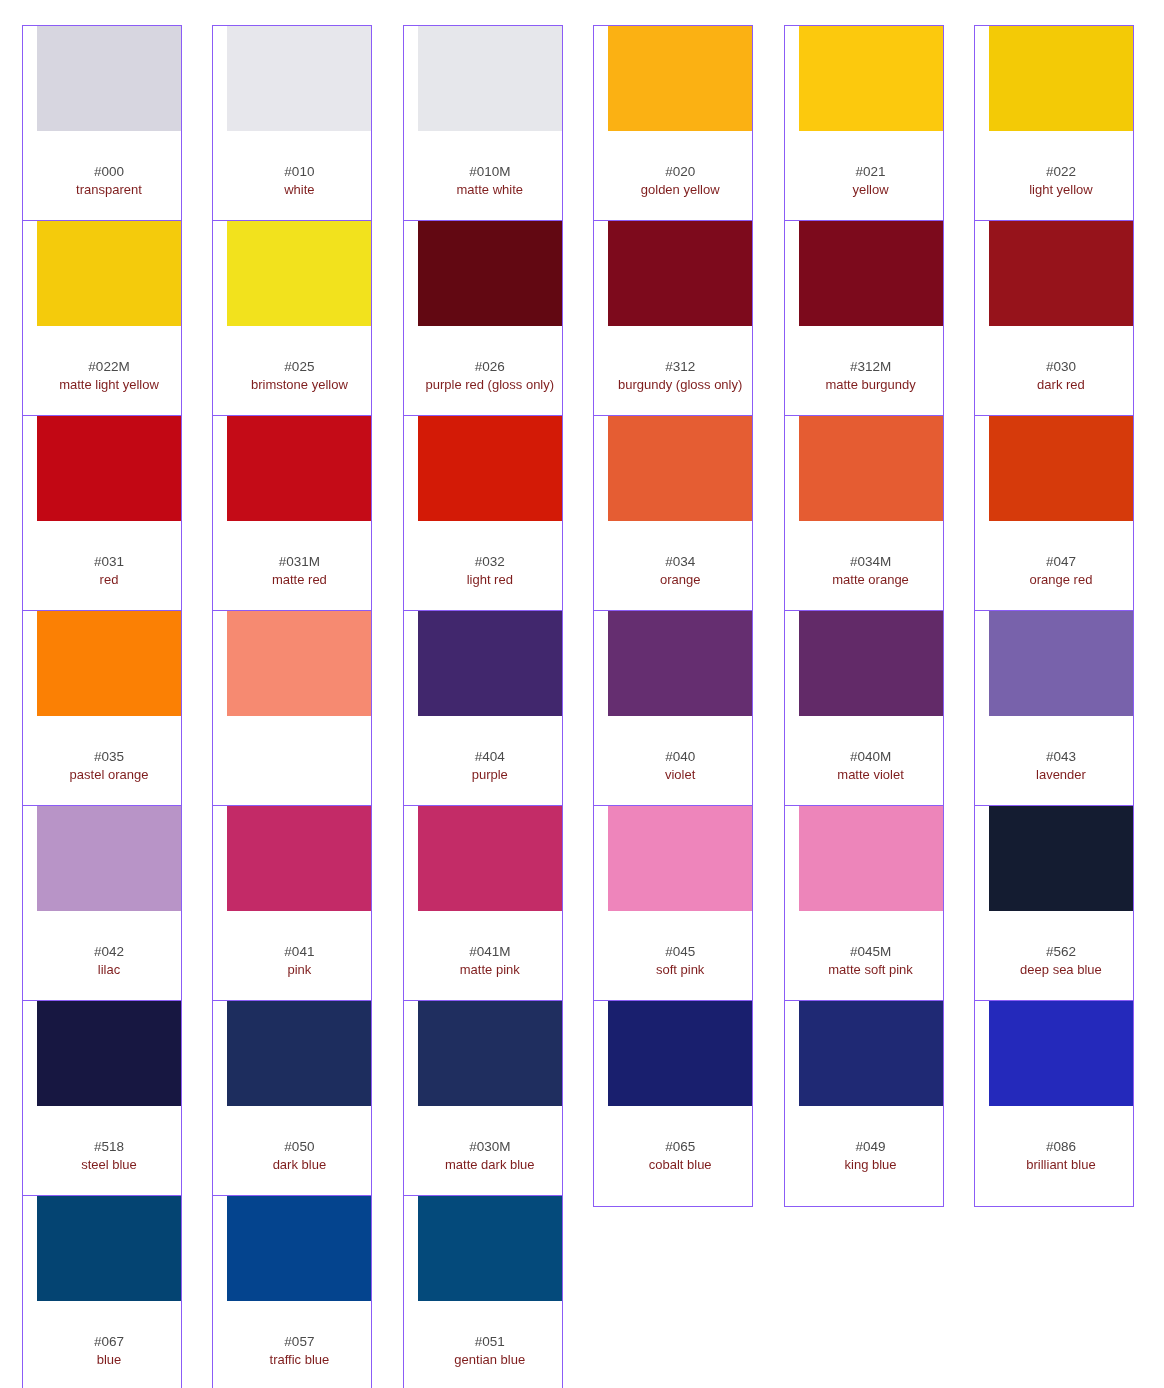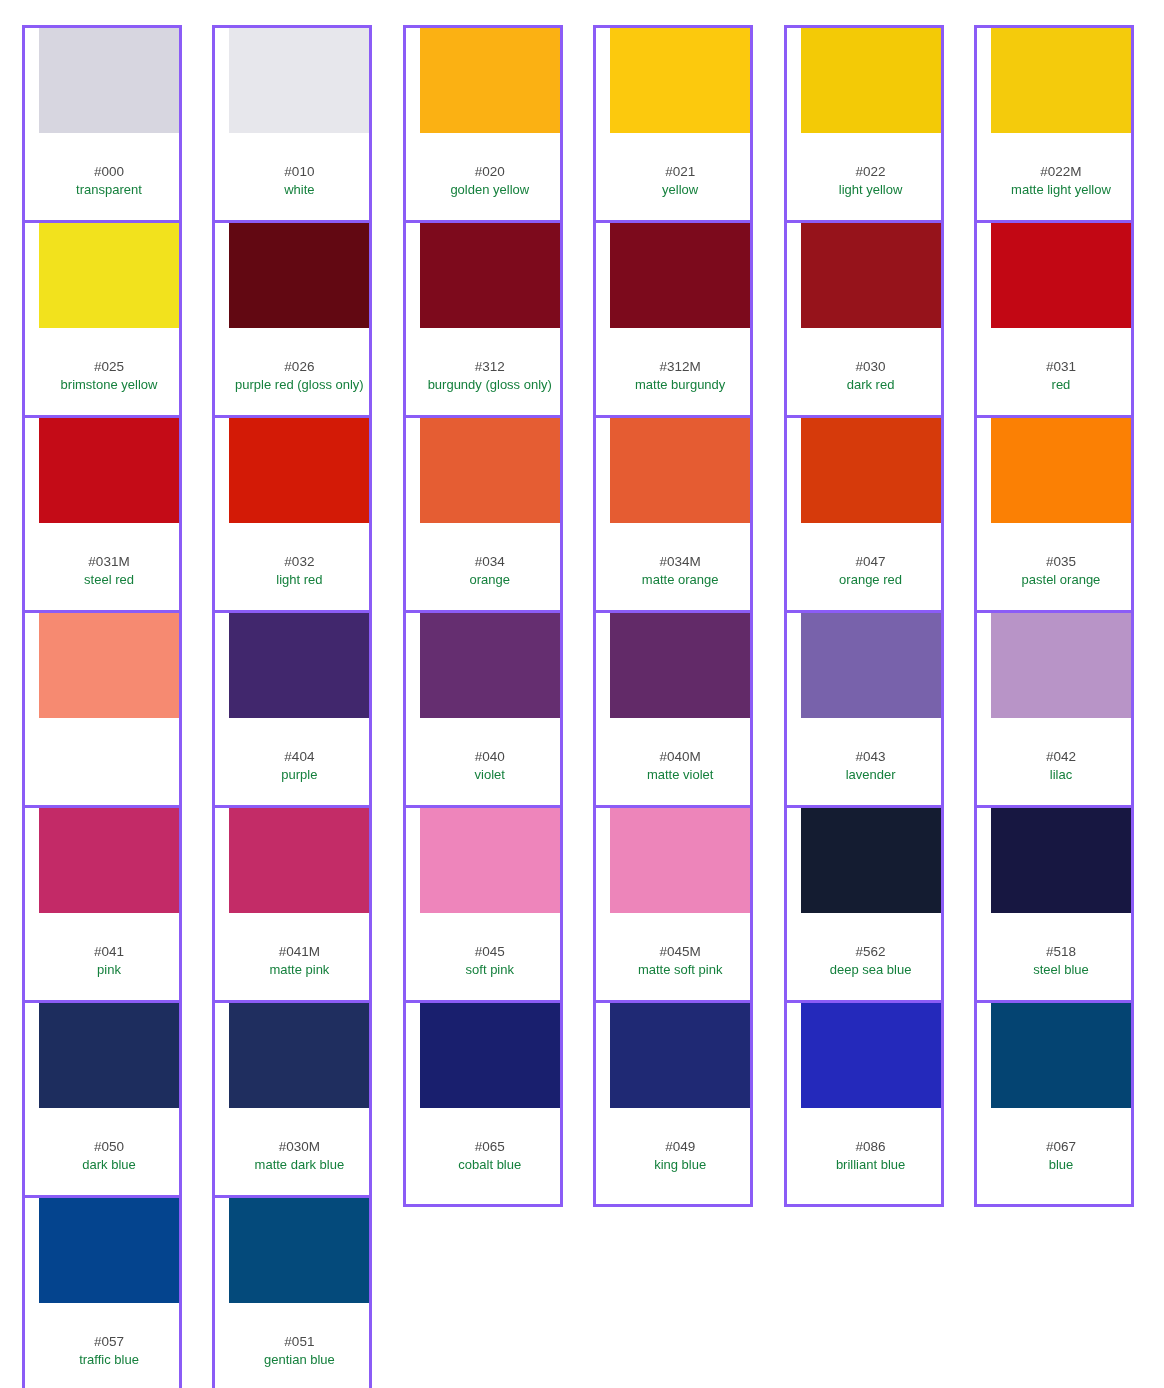--- a/index.html
+++ b/index.html
@@ -22,21 +22,21 @@
     grid-template-columns: repeat(6, 160px);
     grid-template-rows: repeat(7, 163px);
     column-gap: 30.4px;
     row-gap: 32px;
   }
 
   .swatch-card {
     box-sizing: border-box;
     width: 160px;
     height: 207px;
-    border: 3px solid #8b5cf6;
+    border: 1px solid #8b5cf6;
     background: #ffffff;
     display: flex;
     flex-direction: column;
     overflow: hidden;
     padding-left: 14px;
   }
 
   .swatch-chip {
     width: 100%;
     height: 105px;
@@ -58,21 +58,21 @@
     font-size: 13.5px;
     line-height: 19px;
     color: #4a4a4a;
     text-align: center;
     white-space: nowrap;
   }
 
   .swatch-name {
     font-size: 13px;
     line-height: 18px;
-    color: #15803d;
+    color: #7f1d1d;
     text-align: left;
     white-space: nowrap;
   }
 </style>
 </head>
 <body>
 
 <div id="swatch-grid">
     <div class="swatch-card">
       <div class="swatch-chip" style="background-color: rgb(215, 214, 224);"></div>
@@ -82,20 +82,27 @@
       </div>
     </div>
     <div class="swatch-card">
       <div class="swatch-chip" style="background-color: rgb(231, 231, 236);"></div>
       <div class="swatch-caption">
         <div class="swatch-code">#010</div>
         <div class="swatch-name">white</div>
       </div>
     </div>
     <div class="swatch-card">
+      <div class="swatch-chip" style="background-color: rgb(230, 231, 235);"></div>
+      <div class="swatch-caption">
+        <div class="swatch-code">#010M</div>
+        <div class="swatch-name">matte white</div>
+      </div>
+    </div>
+    <div class="swatch-card">
       <div class="swatch-chip" style="background-color: rgb(251, 177, 19);"></div>
       <div class="swatch-caption">
         <div class="swatch-code">#020</div>
         <div class="swatch-name">golden yellow</div>
       </div>
     </div>
     <div class="swatch-card">
       <div class="swatch-chip" style="background-color: rgb(252, 201, 13);"></div>
       <div class="swatch-caption">
         <div class="swatch-code">#021</div>
@@ -155,21 +162,21 @@
       <div class="swatch-chip" style="background-color: rgb(194, 7, 20);"></div>
       <div class="swatch-caption">
         <div class="swatch-code">#031</div>
         <div class="swatch-name">red</div>
       </div>
     </div>
     <div class="swatch-card">
       <div class="swatch-chip" style="background-color: rgb(196, 11, 23);"></div>
       <div class="swatch-caption">
         <div class="swatch-code">#031M</div>
-        <div class="swatch-name">steel red</div>
+        <div class="swatch-name">matte red</div>
       </div>
     </div>
     <div class="swatch-card">
       <div class="swatch-chip" style="background-color: rgb(211, 26, 6);"></div>
       <div class="swatch-caption">
         <div class="swatch-code">#032</div>
         <div class="swatch-name">light red</div>
       </div>
     </div>
     <div class="swatch-card">

